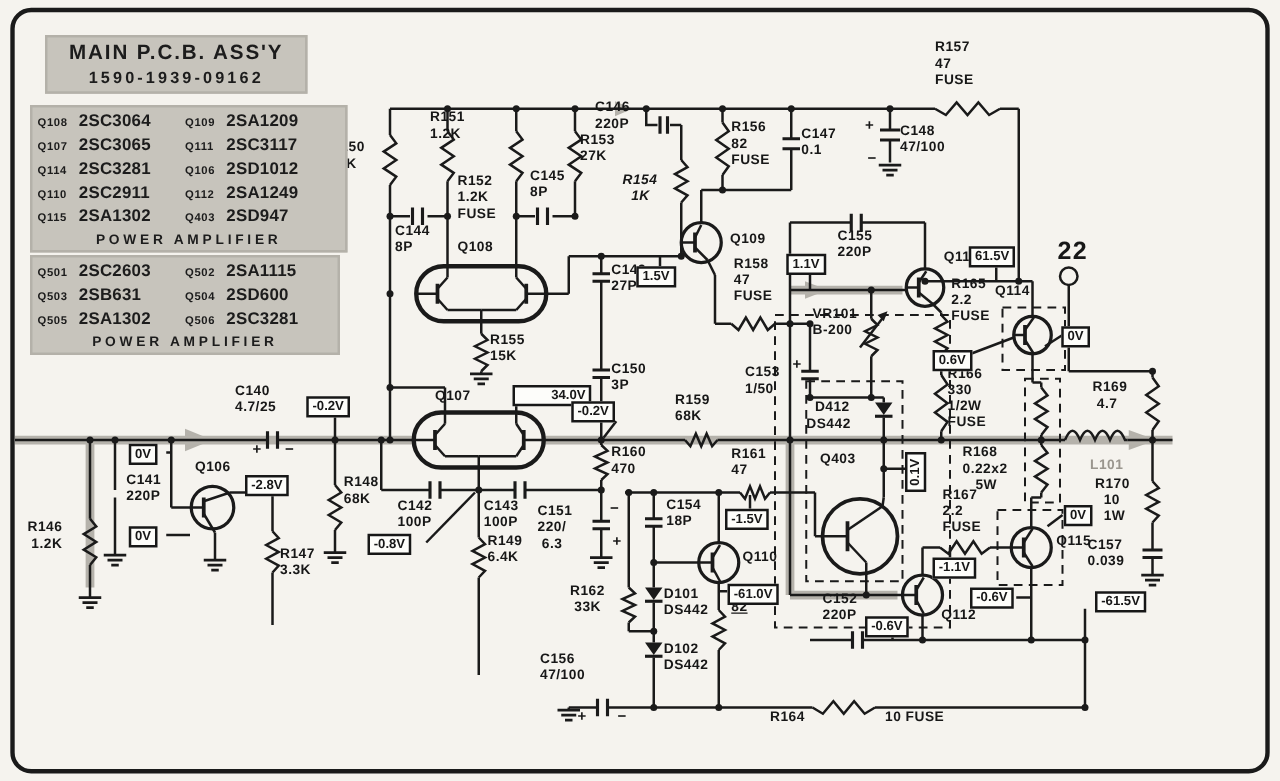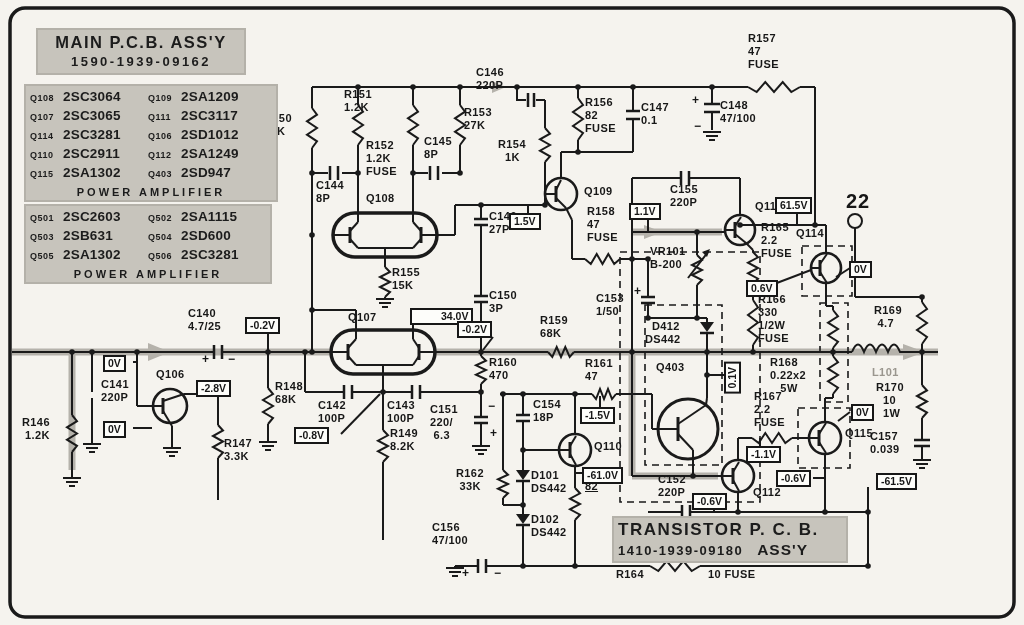--- a/index.html
+++ b/index.html
@@ -391,23 +391,23 @@
 1.2K</div>
       <div class="lbl" style="left: 366px; top: 139px;">R152
 1.2K
 FUSE</div>
       <div class="lbl" style="left: 316px; top: 179px;">C144
 8P</div>
       <div class="lbl" style="left: 424px; top: 135px;">C145
 8P</div>
       <div class="lbl" style="left: 464px; top: 106px;">R153
 27K</div>
-      <div class="lbl" style="left: 476px; top: 66px;">C146
+      <div class="lbl" style="left: 476px; top: 80px;">C146
 220P</div>
-      <div class="lbl" style="left: 498px; top: 138px;">R154
+      <div class="lbl" style="left: 498px; top: 138px; font-style: italic;">R154
   1K</div>
       <div class="lbl" style="left: 585px; top: 96px;">R156
 82
 FUSE</div>
       <div class="lbl" style="left: 641px; top: 101px;">C147
 0.1</div>
       <div class="lbl" style="left: 720px; top: 99px;">C148
 47/100</div>
       <div class="lbl sign" style="left: 692px; top: 93px;">+</div>
       <div class="lbl sign" style="left: 694px; top: 119px;">−</div>
@@ -478,21 +478,21 @@
 3.3K</div>
       <div class="lbl" style="left: 489px; top: 356px;">R160
 470</div>
       <div class="lbl" style="left: 585px; top: 357px;">R161
 47</div>
       <div class="lbl" style="left: 318px; top: 399px;">C142
 100P</div>
       <div class="lbl" style="left: 387px; top: 399px;">C143
 100P</div>
       <div class="lbl" style="left: 390px; top: 427px;">R149
-8.2K</div>
+6.4K</div>
       <div class="lbl" style="left: 430px; top: 403px;">C151
 220/
  6.3</div>
       <div class="lbl sign" style="left: 488px; top: 399px;">−</div>
       <div class="lbl sign" style="left: 490px; top: 426px;">+</div>
       <div class="lbl" style="left: 533px; top: 398px;">C154
 18P</div>
       <div class="lbl" style="left: 594px; top: 440px;">Q110</div>
       <div class="lbl" style="left: 456px; top: 467px;">R162
  33K</div>
@@ -591,20 +591,13 @@
         <div class="prow">
           <span class="q">Q505</span>
           <span class="p">2SA1302</span>
           <span class="q">Q506</span>
           <span class="p">2SC3281</span>
         </div>
       </div>
     <div class="pfoot">POWER AMPLIFIER</div>
   </div>
 
-  <div id="pcb-box" class="gbox">
-    <div class="t1">TRANSISTOR P. C. B.</div>
-    <div class="t2">
-      <span class="code">1410-1939-09180</span>
-      <span class="assy">ASS'Y</span>
-    </div>
-  </div>
 </div>
 
 </body></html>

